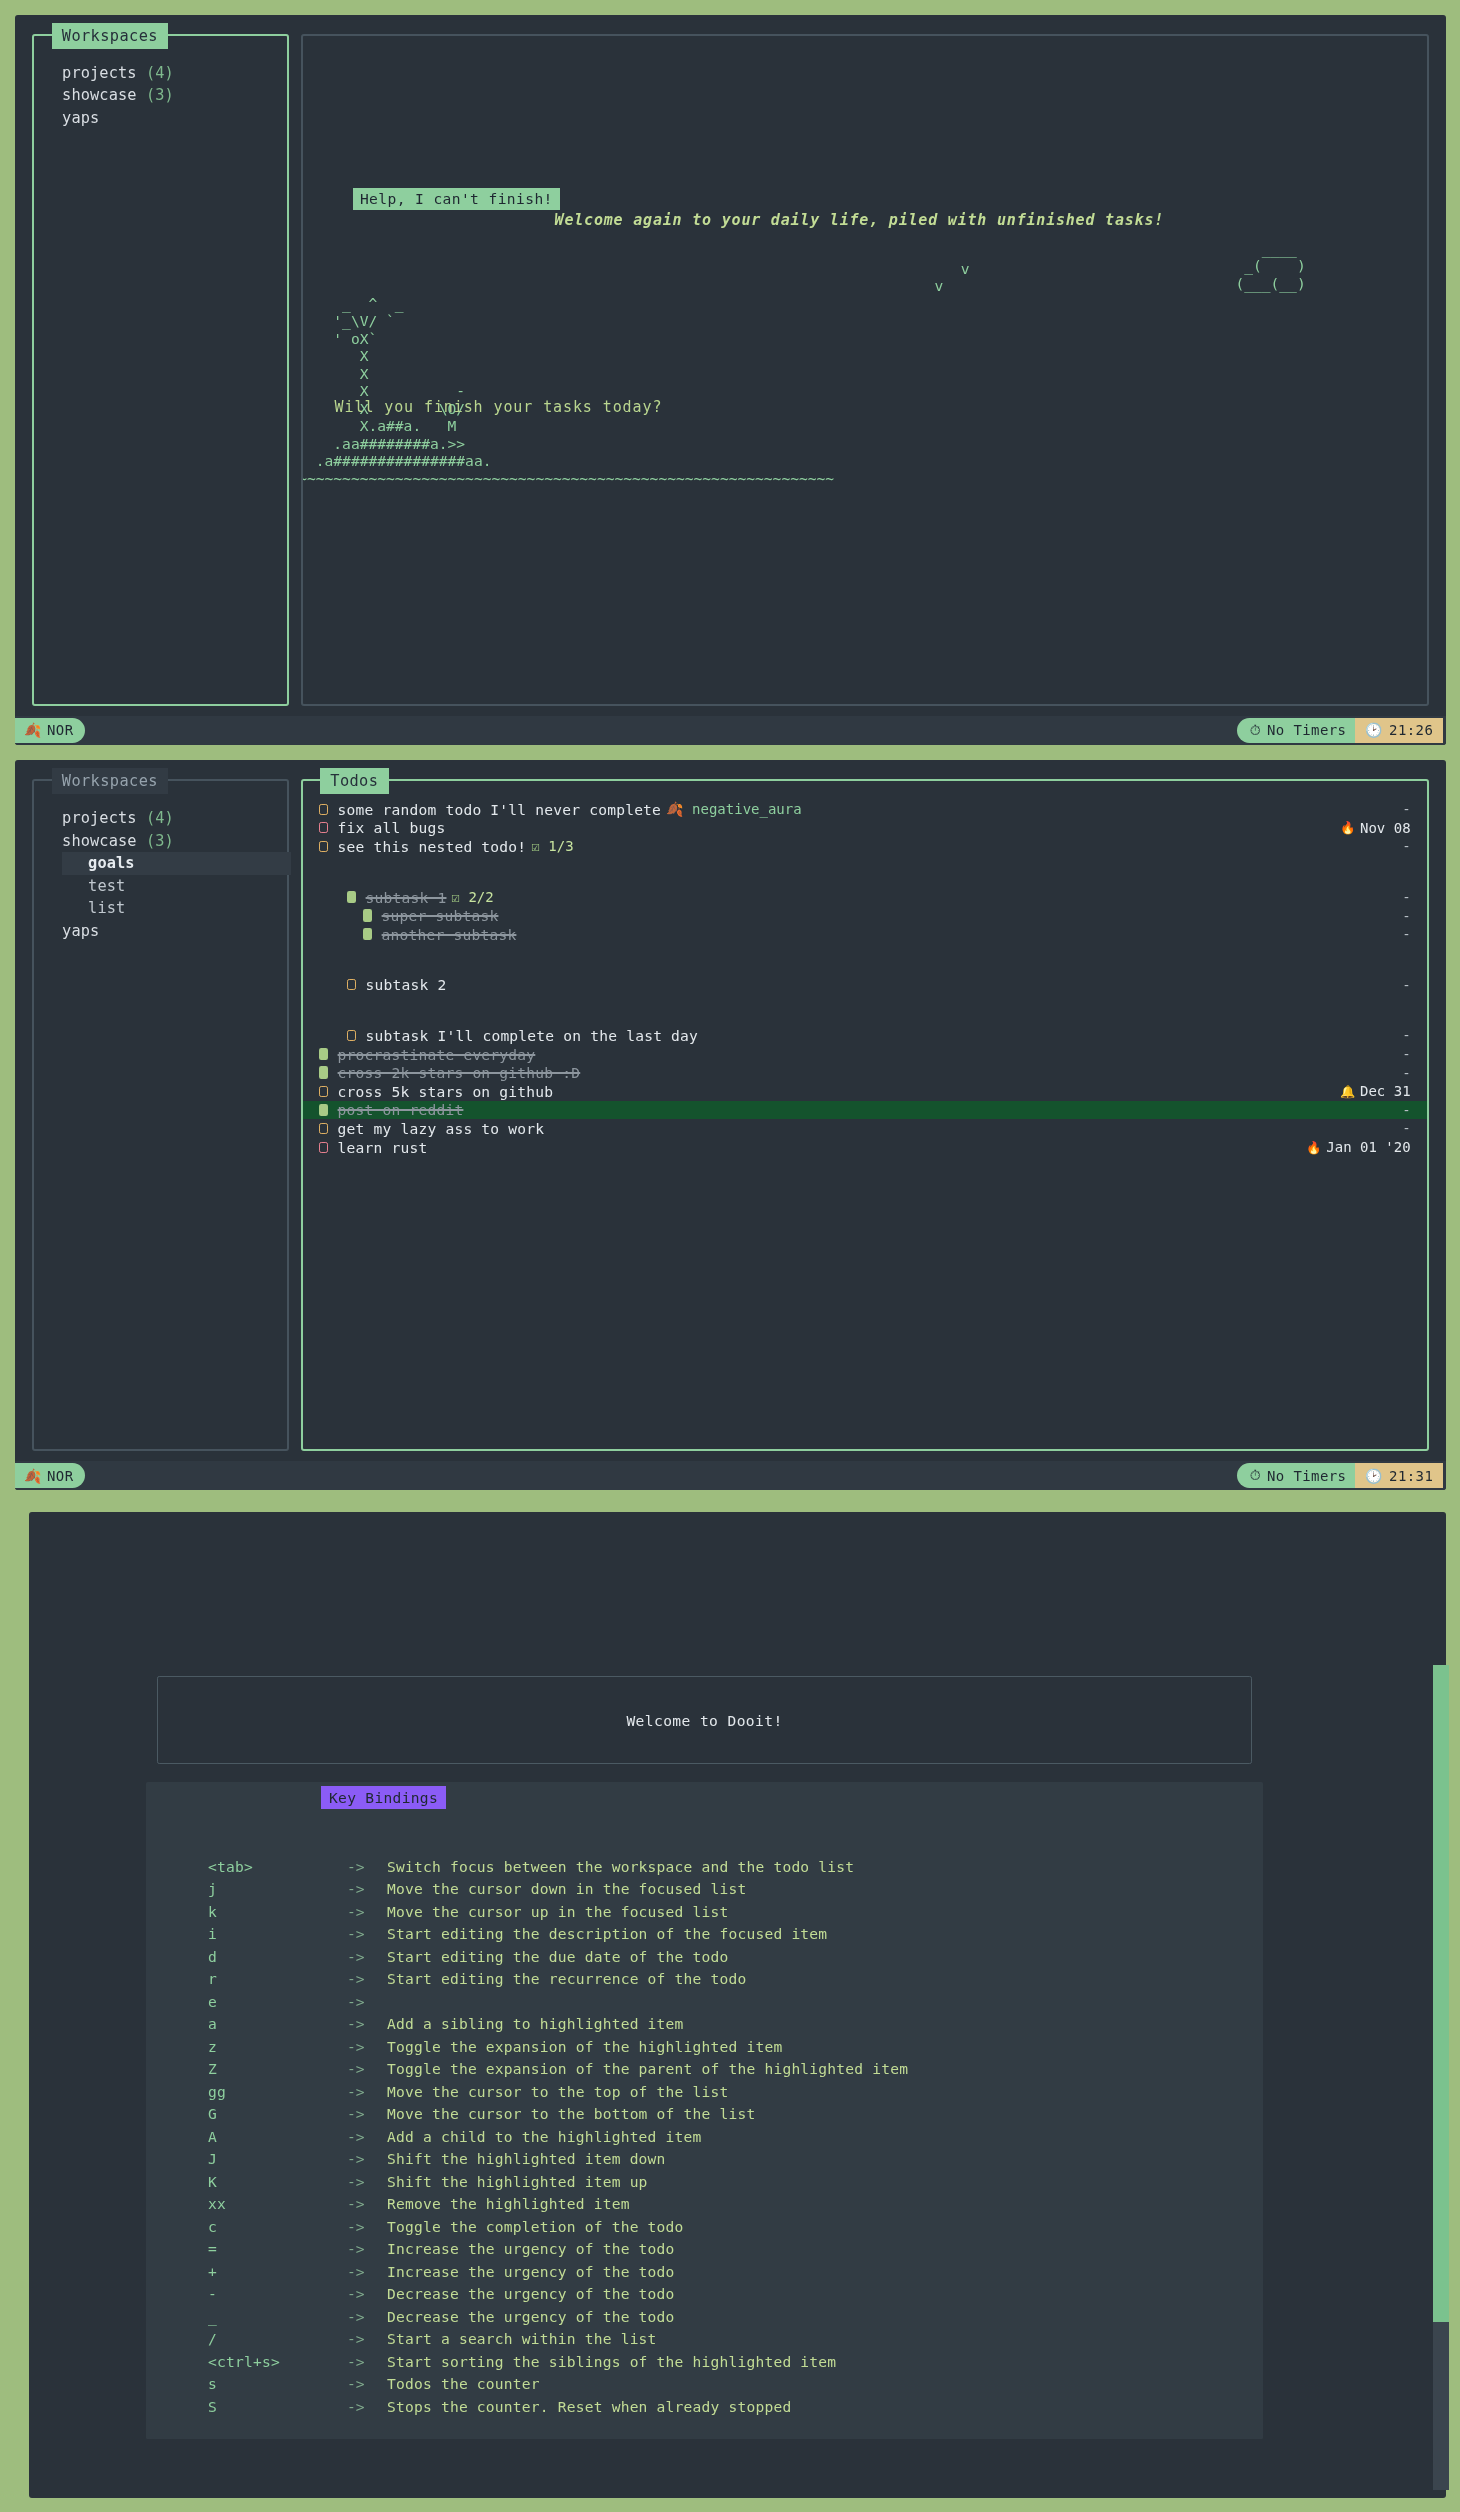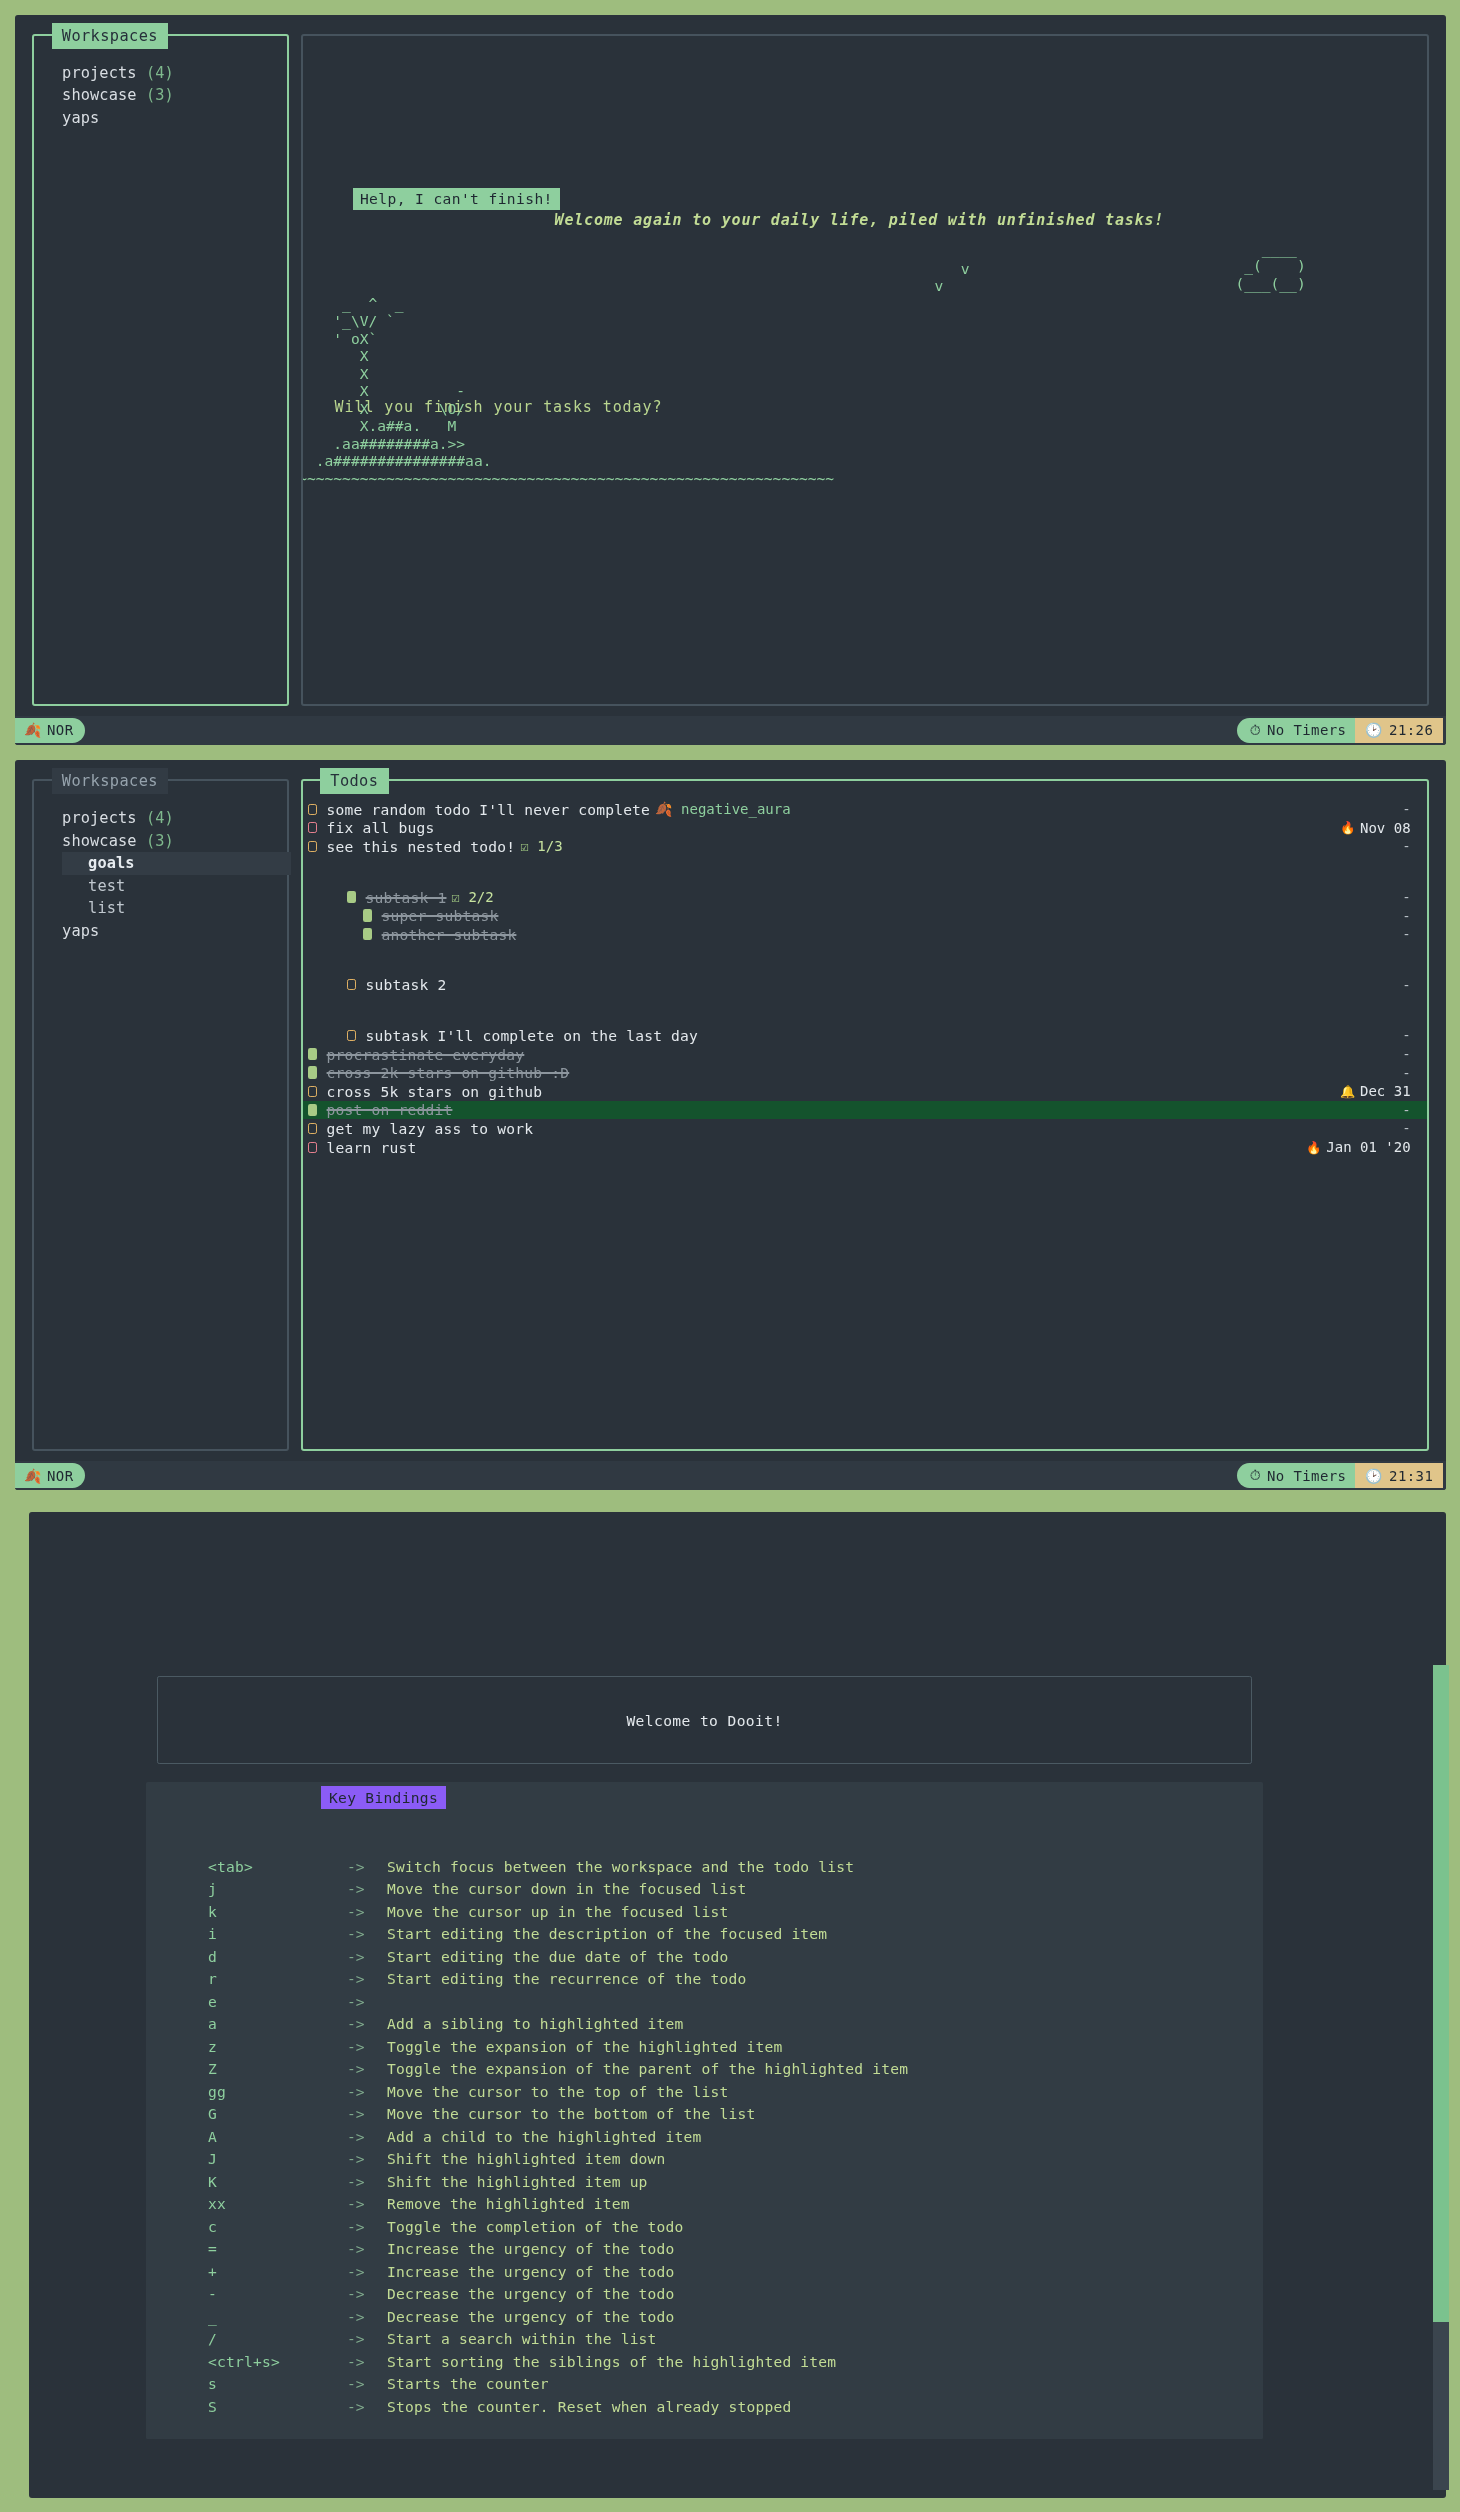--- a/index.html
+++ b/index.html
@@ -148,21 +148,21 @@
     height: 25px; display: flex; align-items: center; gap: 5.8px;
     padding: 0 10.2px;
     font-size: 14px; letter-spacing: 0.4px;
   }
 
   
   .todo-list { position: absolute; left: 0; right: 0; top: 19px; }
   .todo-row {
     display: flex; align-items: center;
     height: 18.6px;
-    padding-left: 5px;
+    padding-left: 16px;
     position: relative;
   }
   .todo-row.highlight { background: #14532d; }
   .todo-box {
     width: 9.5px; height: 11px;
     border: 1.5px solid #dfb063;
     border-radius: 2.2px;
     flex: 0 0 auto;
     margin-right: 9.5px;
   }
@@ -574,21 +574,21 @@
       <span class="kb-desc">Start a search within the list</span>
     </div>
     <div class="kb-row">
       <span class="kb-key">&lt;ctrl+s&gt;</span>
       <span class="kb-arrow">-&gt;</span>
       <span class="kb-desc">Start sorting the siblings of the highlighted item</span>
     </div>
     <div class="kb-row">
       <span class="kb-key">s</span>
       <span class="kb-arrow">-&gt;</span>
-      <span class="kb-desc">Starts the counter</span>
+      <span class="kb-desc">Todos the counter</span>
     </div>
     <div class="kb-row">
       <span class="kb-key">S</span>
       <span class="kb-arrow">-&gt;</span>
       <span class="kb-desc">Stops the counter. Reset when already stopped</span>
     </div>
   </div>
 
 <div class="scroll-track"></div>
 <div class="scroll-rest"></div>

